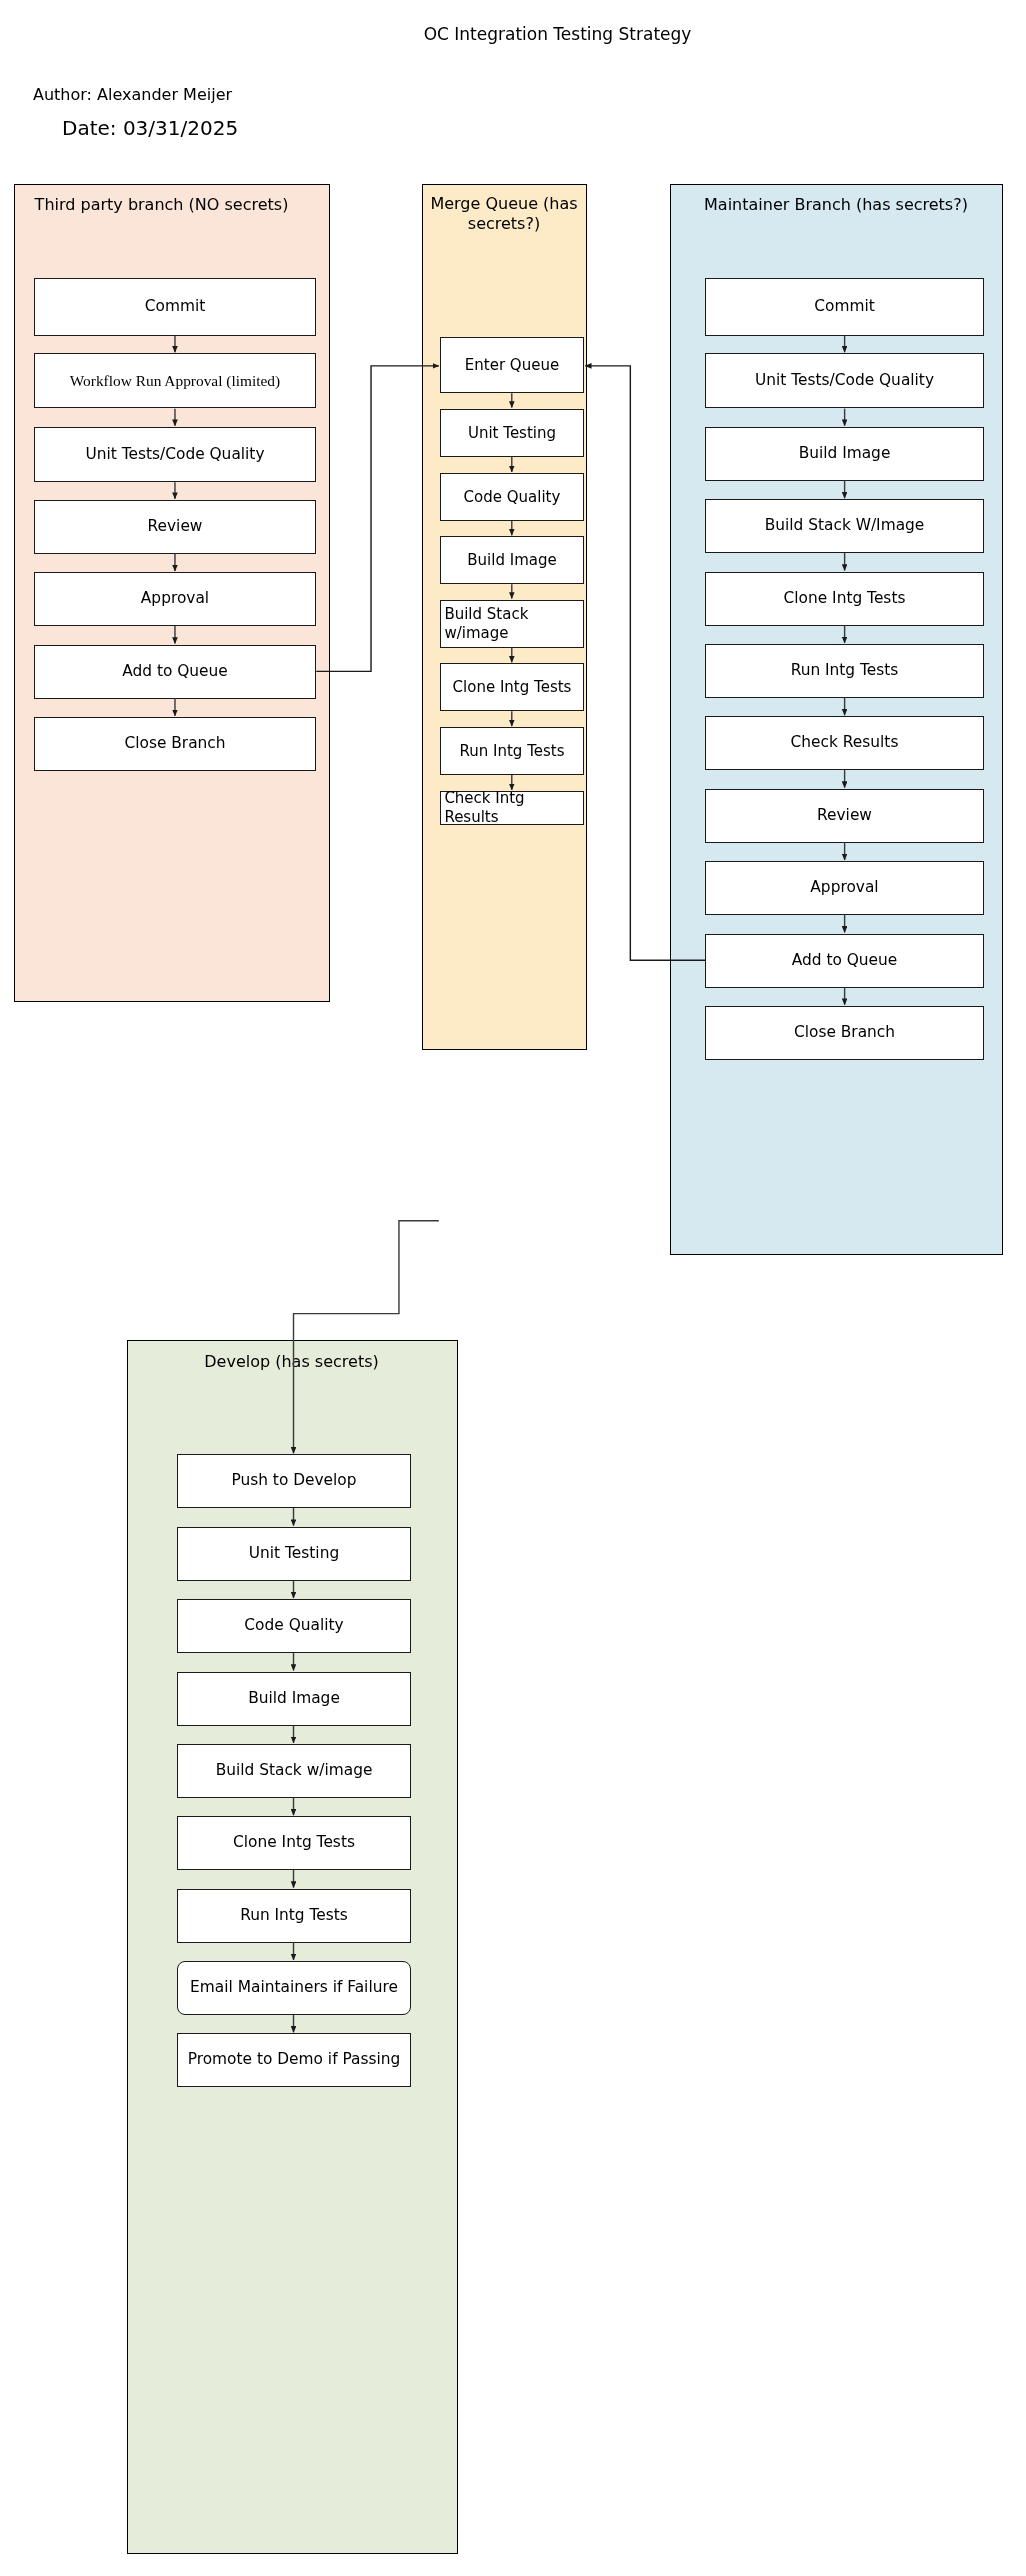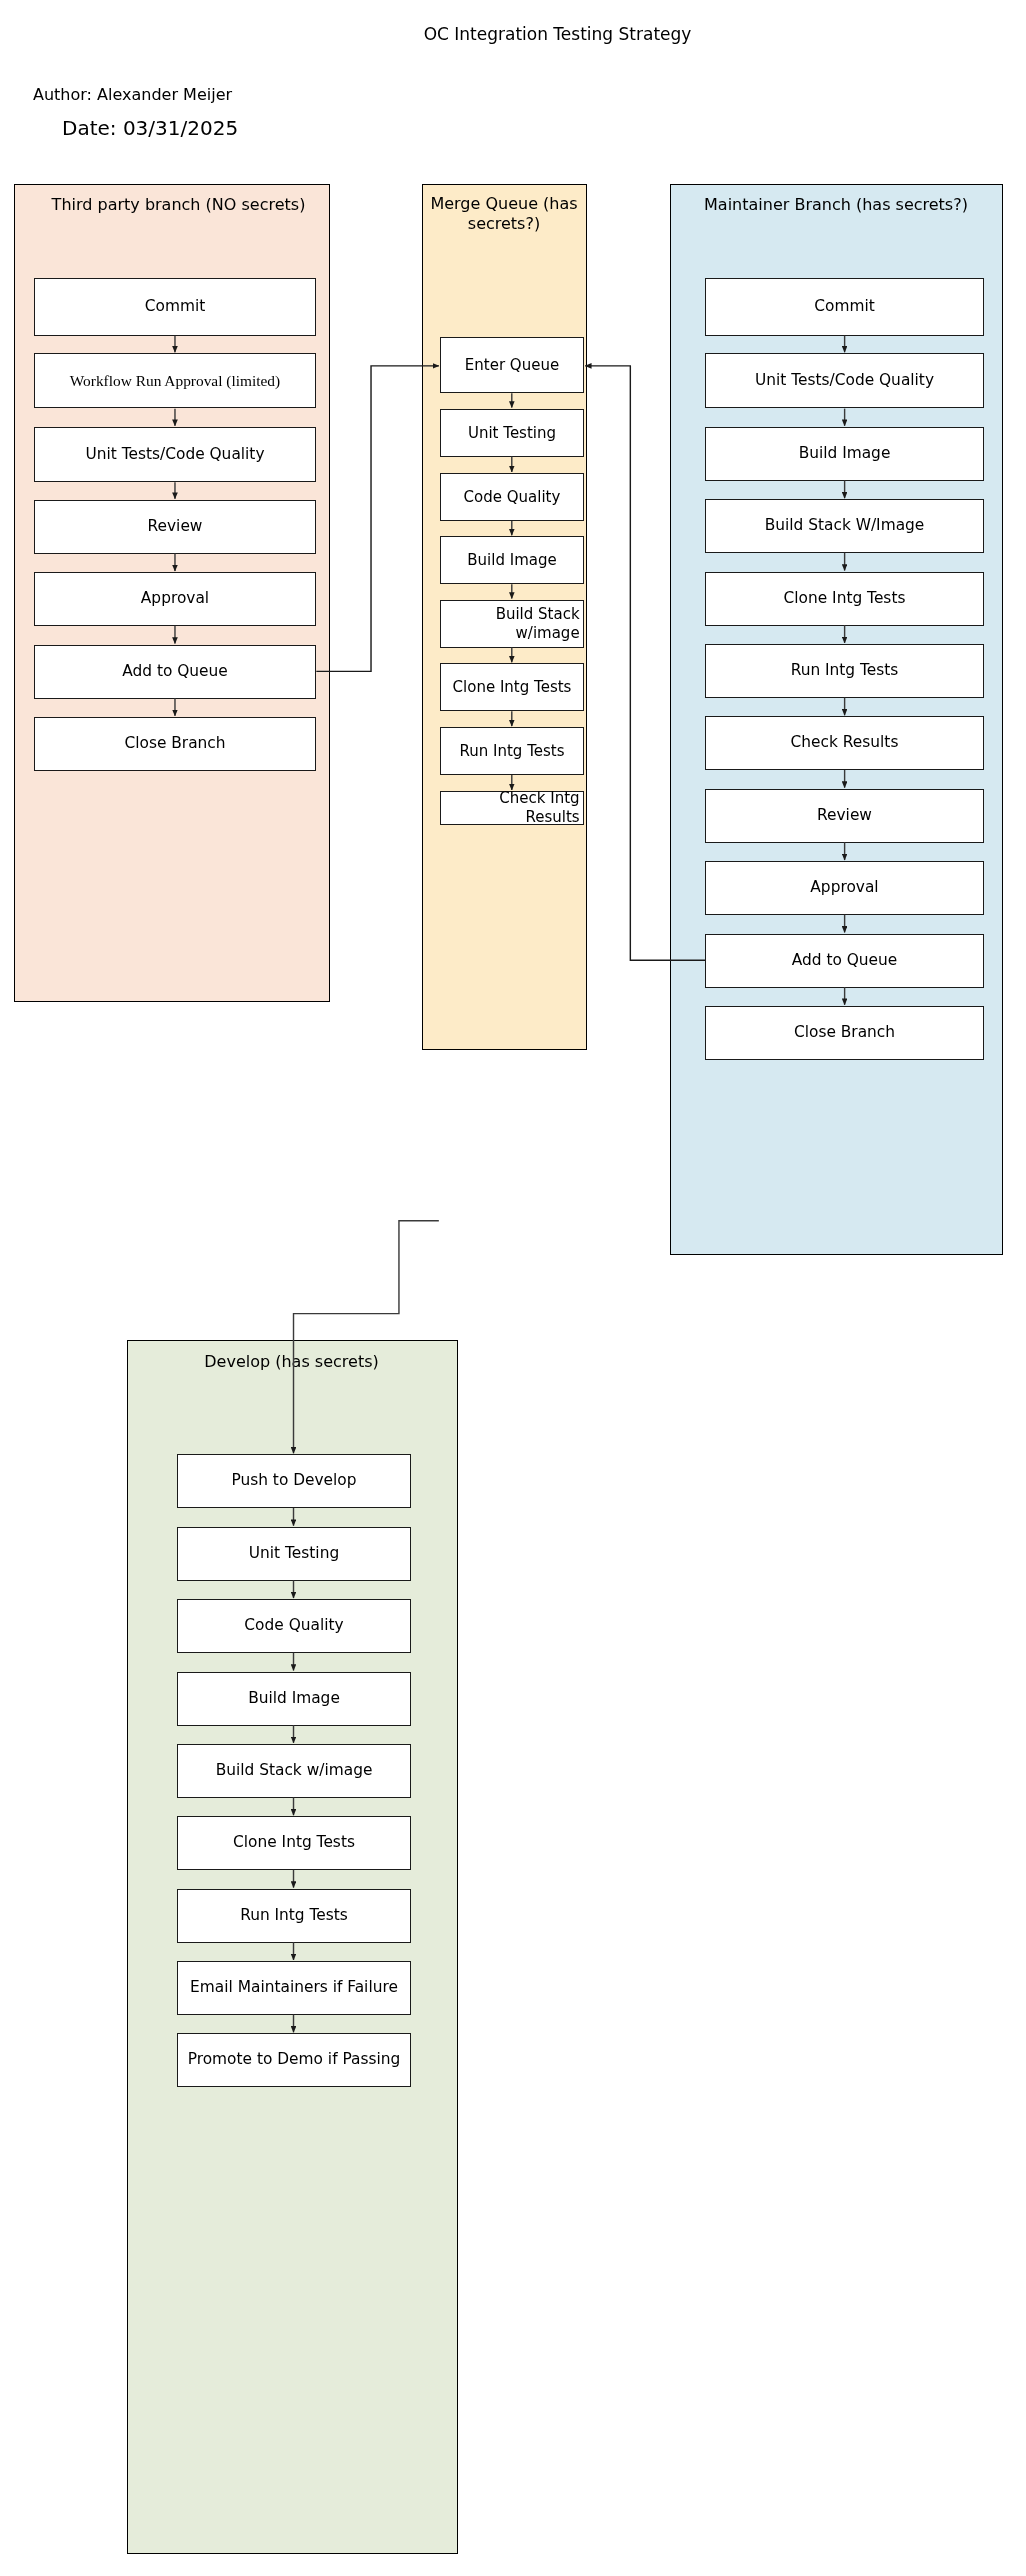--- a/index.html
+++ b/index.html
@@ -62,21 +62,21 @@
 
   
   .node {
     position: absolute;
     box-sizing: border-box;
     background: #ffffff;
     border: 1.7px solid #1a1a1a;
     display: flex;
     align-items: center;
     justify-content: center;
-    text-align: right;
+    text-align: left;
     font-size: 15.4px;
     line-height: 1.24;
     color: #000000;
     padding: 1.1px 3.4px;
   }
   .node.small {
     font-size: 15px;
   }
 
   
@@ -90,21 +90,21 @@
   }
 </style>
 </head>
 <body>
 
 <div class="page-title">OC Integration Testing Strategy</div>
 <div class="meta-author">Author: Alexander Meijer</div>
 <div class="meta-date">Date: 03/31/2025</div>
 
 <div class="lane" style="left:14.2px; top:184px; width:316px; height:818px; background:#fae5d8;"></div>
-<div class="lane-title" style="left:29px; top:195px; width:299px;">Third party branch (NO secrets)</div>
+<div class="lane-title" style="left:12px; top:195px; width:299px;">Third party branch (NO secrets)</div>
 
 <div class="node" style="left:34px; top:278px; width:282px; height:58px;">Commit</div>
 <div class="node" style="left:34px; top:353px; width:282px; height:55px;font-family:Liberation Serif, serif;">Workflow Run Approval (limited)</div>
 <div class="node" style="left:34px; top:427px; width:282px; height:55px;">Unit Tests/Code Quality</div>
 <div class="node" style="left:34px; top:500px; width:282px; height:54px;">Review</div>
 <div class="node" style="left:34px; top:572px; width:282px; height:54px;">Approval</div>
 <div class="node" style="left:34px; top:645px; width:282px; height:54px;">Add to Queue</div>
 <div class="node" style="left:34px; top:717px; width:282px; height:54px;">Close Branch</div>
 
 <div class="lane" style="left:422px; top:184px; width:165px; height:866px; background:#fdebc8;"></div>
@@ -137,21 +137,21 @@
 <div class="lane" style="left:127px; top:1340px; width:331px; height:1214px; background:#e5ecda;"></div>
 <div class="lane-title" style="left:132px; top:1352px; width:319px;">Develop (has secrets)</div>
 
 <div class="node" style="left:177px; top:1454px; width:234px; height:54px;">Push to Develop</div>
 <div class="node" style="left:177px; top:1527px; width:234px; height:54px;">Unit Testing</div>
 <div class="node" style="left:177px; top:1599px; width:234px; height:54px;">Code Quality</div>
 <div class="node" style="left:177px; top:1672px; width:234px; height:54px;">Build Image</div>
 <div class="node" style="left:177px; top:1744px; width:234px; height:54px;">Build Stack w/image</div>
 <div class="node" style="left:177px; top:1816px; width:234px; height:54px;">Clone Intg Tests</div>
 <div class="node" style="left:177px; top:1889px; width:234px; height:54px;">Run Intg Tests</div>
-<div class="node" style="left:177px; top:1961px; width:234px; height:54px;">Email Maintainers if Failure</div>
+<div class="node" style="left:177px; top:1961px; width:234px; height:54px;border-radius:8px;">Email Maintainers if Failure</div>
 <div class="node" style="left:177px; top:2033px; width:234px; height:54px;">Promote to Demo if Passing</div>
 
 <svg id="wires" viewBox="0 0 1802 4520">
   <defs>
     <marker id="ah" markerWidth="12" markerHeight="10" refX="11" refY="5" orient="auto" markerUnits="userSpaceOnUse">
       <path d="M0,0 L12,5 L0,10 z" fill="#1a1a1a"></path>
     </marker>
   </defs>
 
   <g stroke="#3a3a3a" stroke-width="2.5" fill="none" marker-end="url(#ah)">

